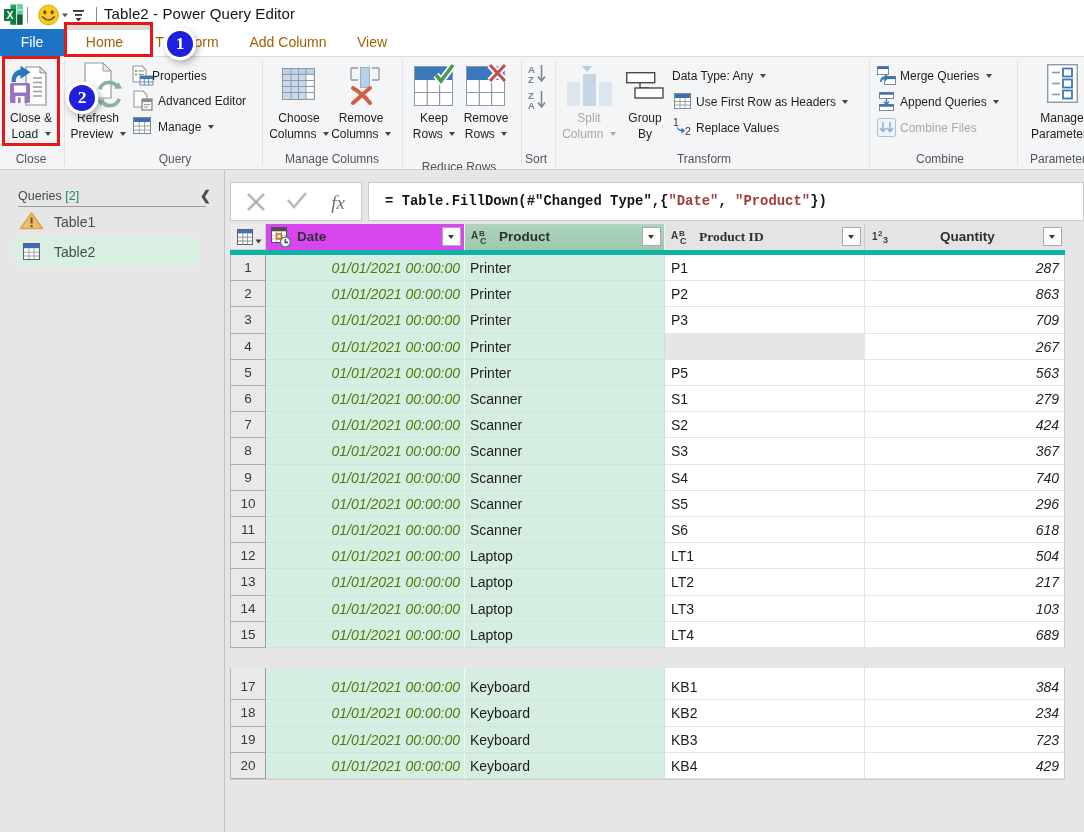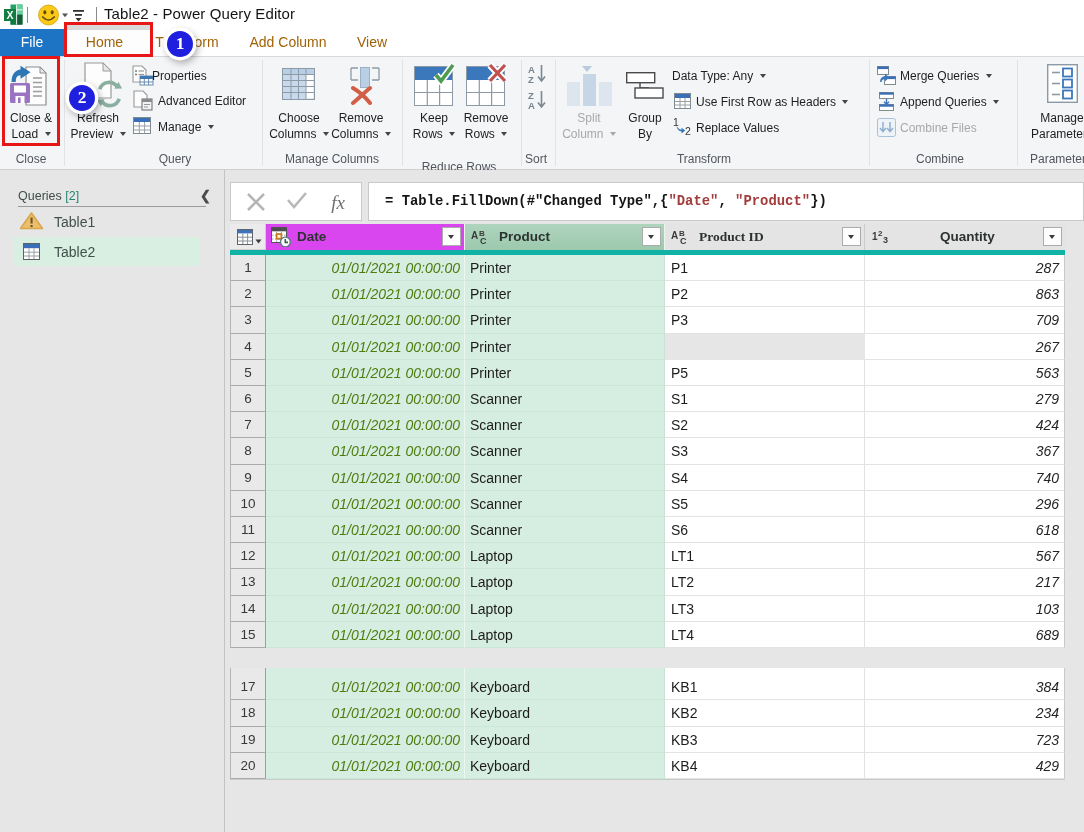--- a/index.html
+++ b/index.html
@@ -472,21 +472,21 @@
       <div class="c cdate">01/01/2021 00:00:00</div>
       <div class="c cprod">Scanner</div>
       <div class="c cpid">S6</div>
       <div class="c cqty">618</div>
     </div>
 <div class="r" style="top:319.2px;">
       <div class="c rn">12</div>
       <div class="c cdate">01/01/2021 00:00:00</div>
       <div class="c cprod">Laptop</div>
       <div class="c cpid">LT1</div>
-      <div class="c cqty">567</div>
+      <div class="c cqty">504</div>
     </div>
 <div class="r" style="top:345.4px;">
       <div class="c rn">13</div>
       <div class="c cdate">01/01/2021 00:00:00</div>
       <div class="c cprod">Laptop</div>
       <div class="c cpid">LT2</div>
       <div class="c cqty">217</div>
     </div>
 <div class="r" style="top:371.6px;">
       <div class="c rn">14</div>

